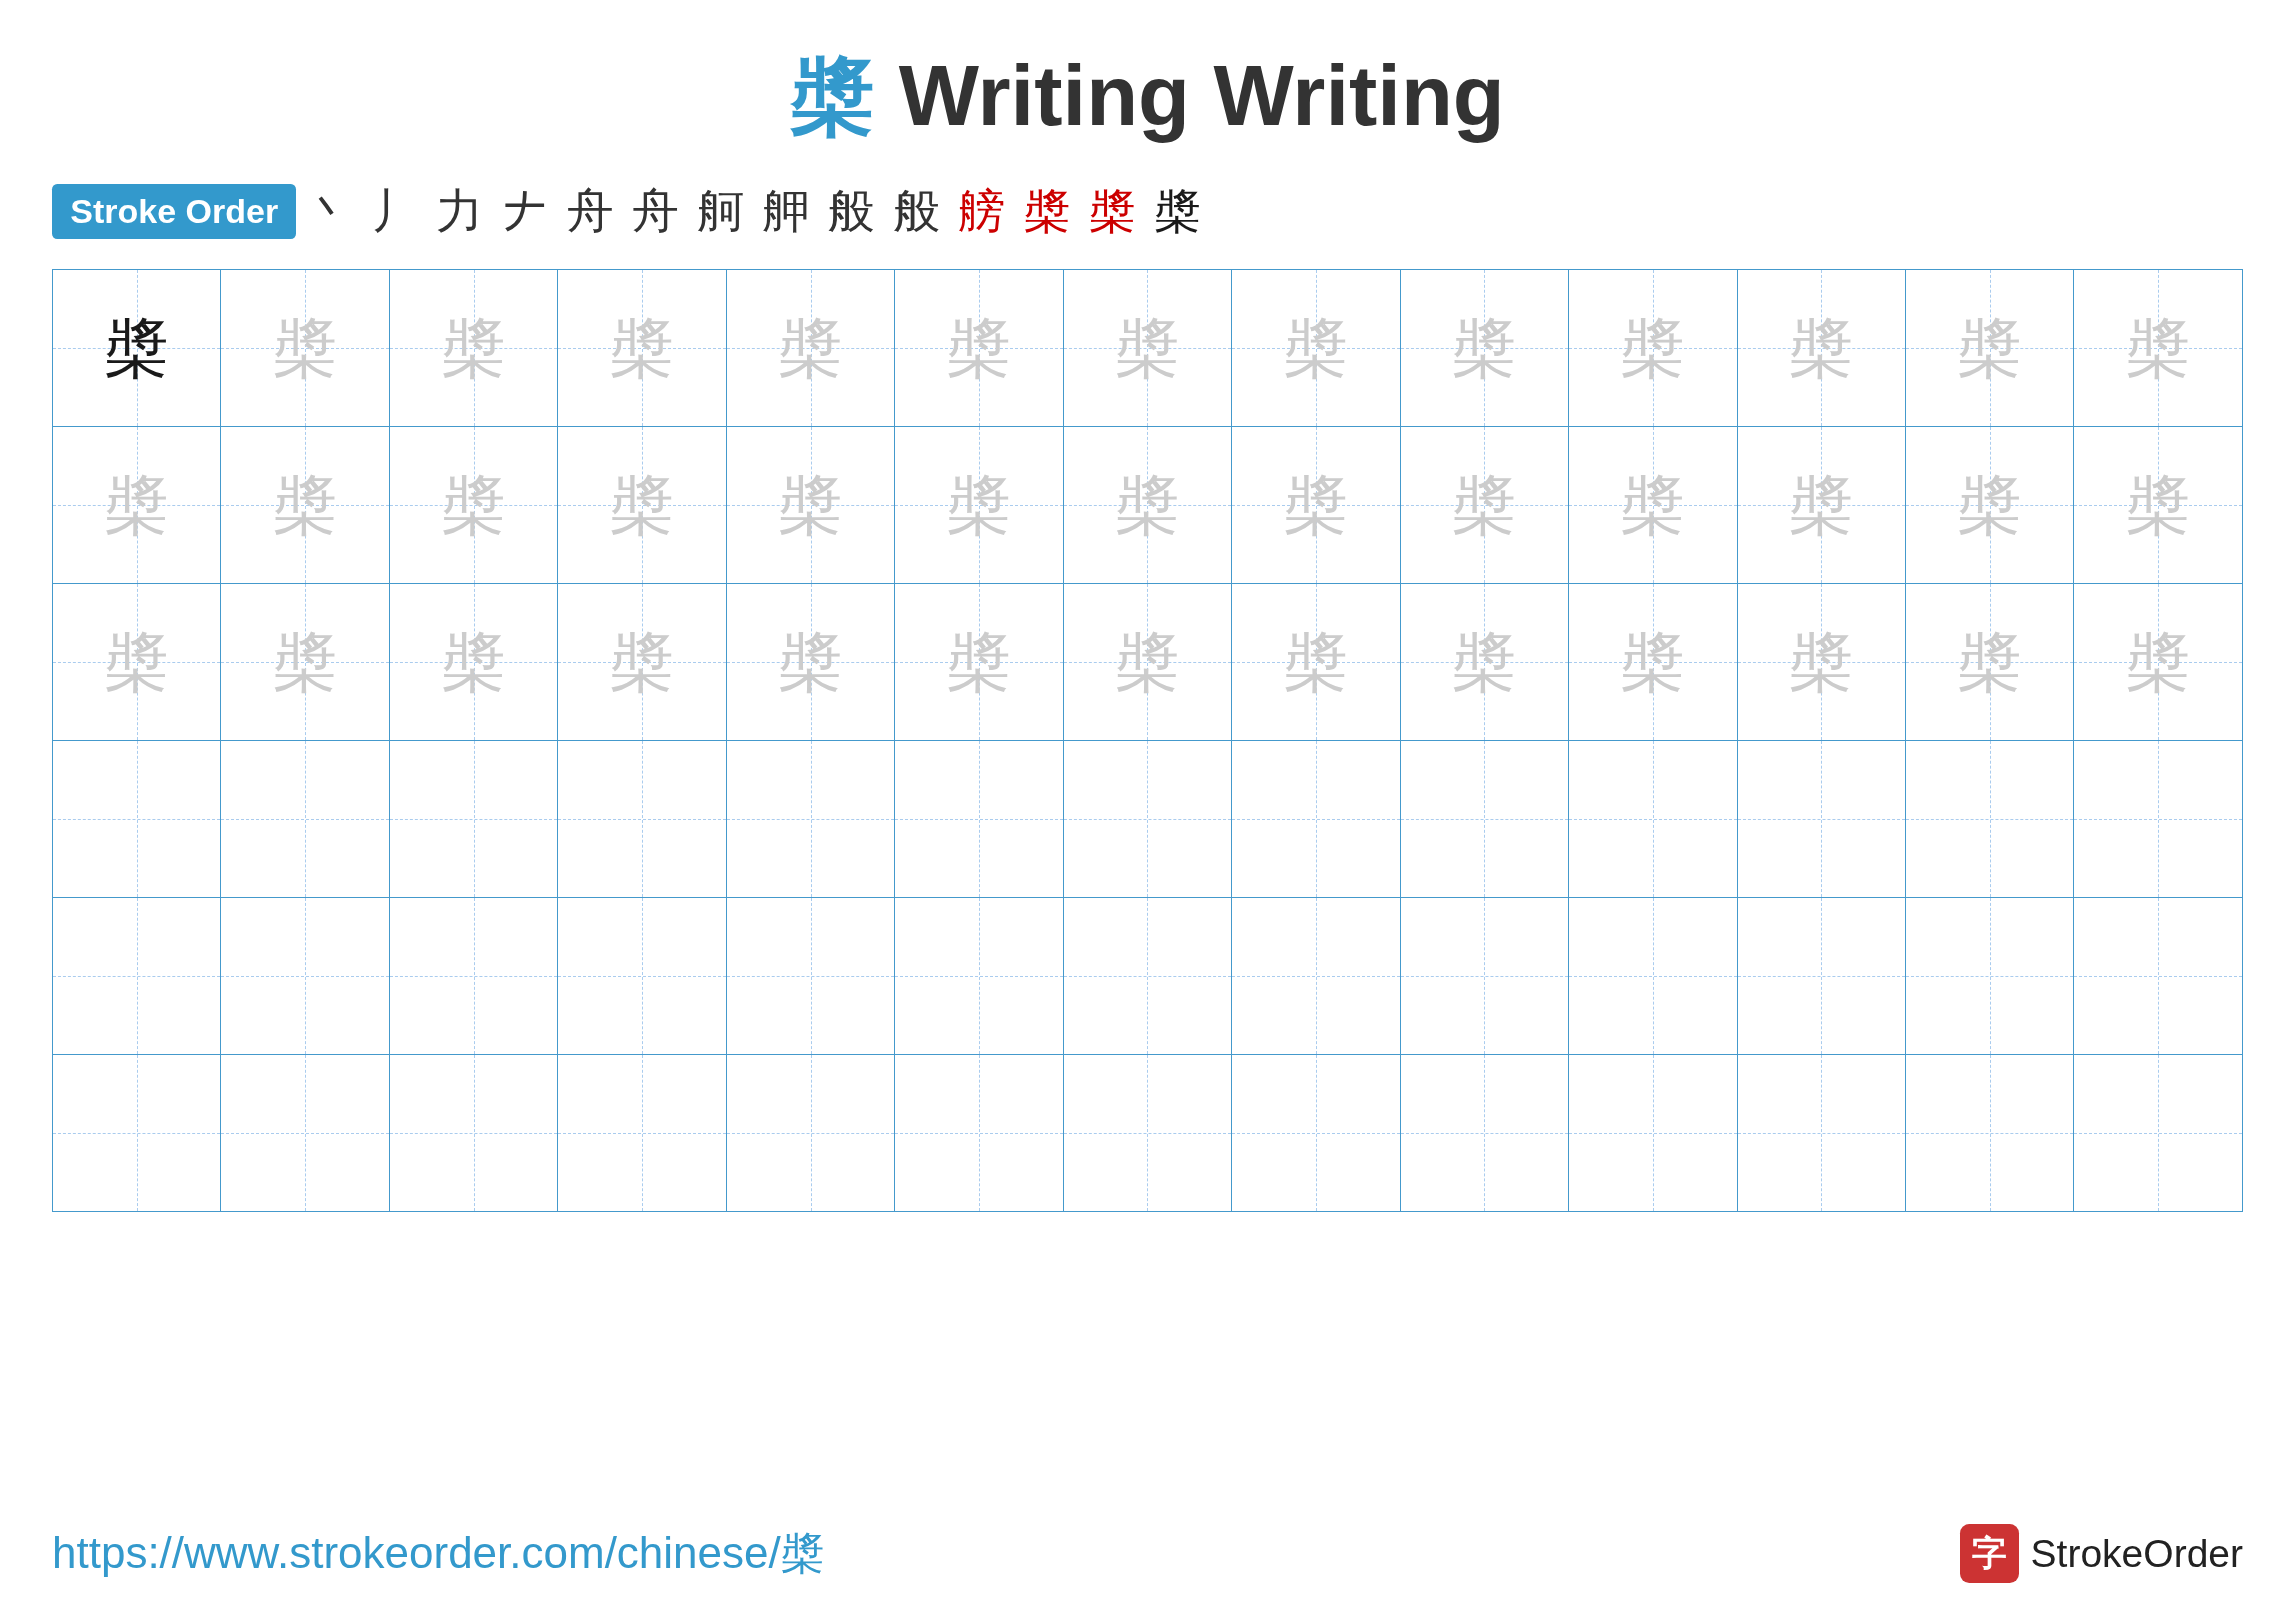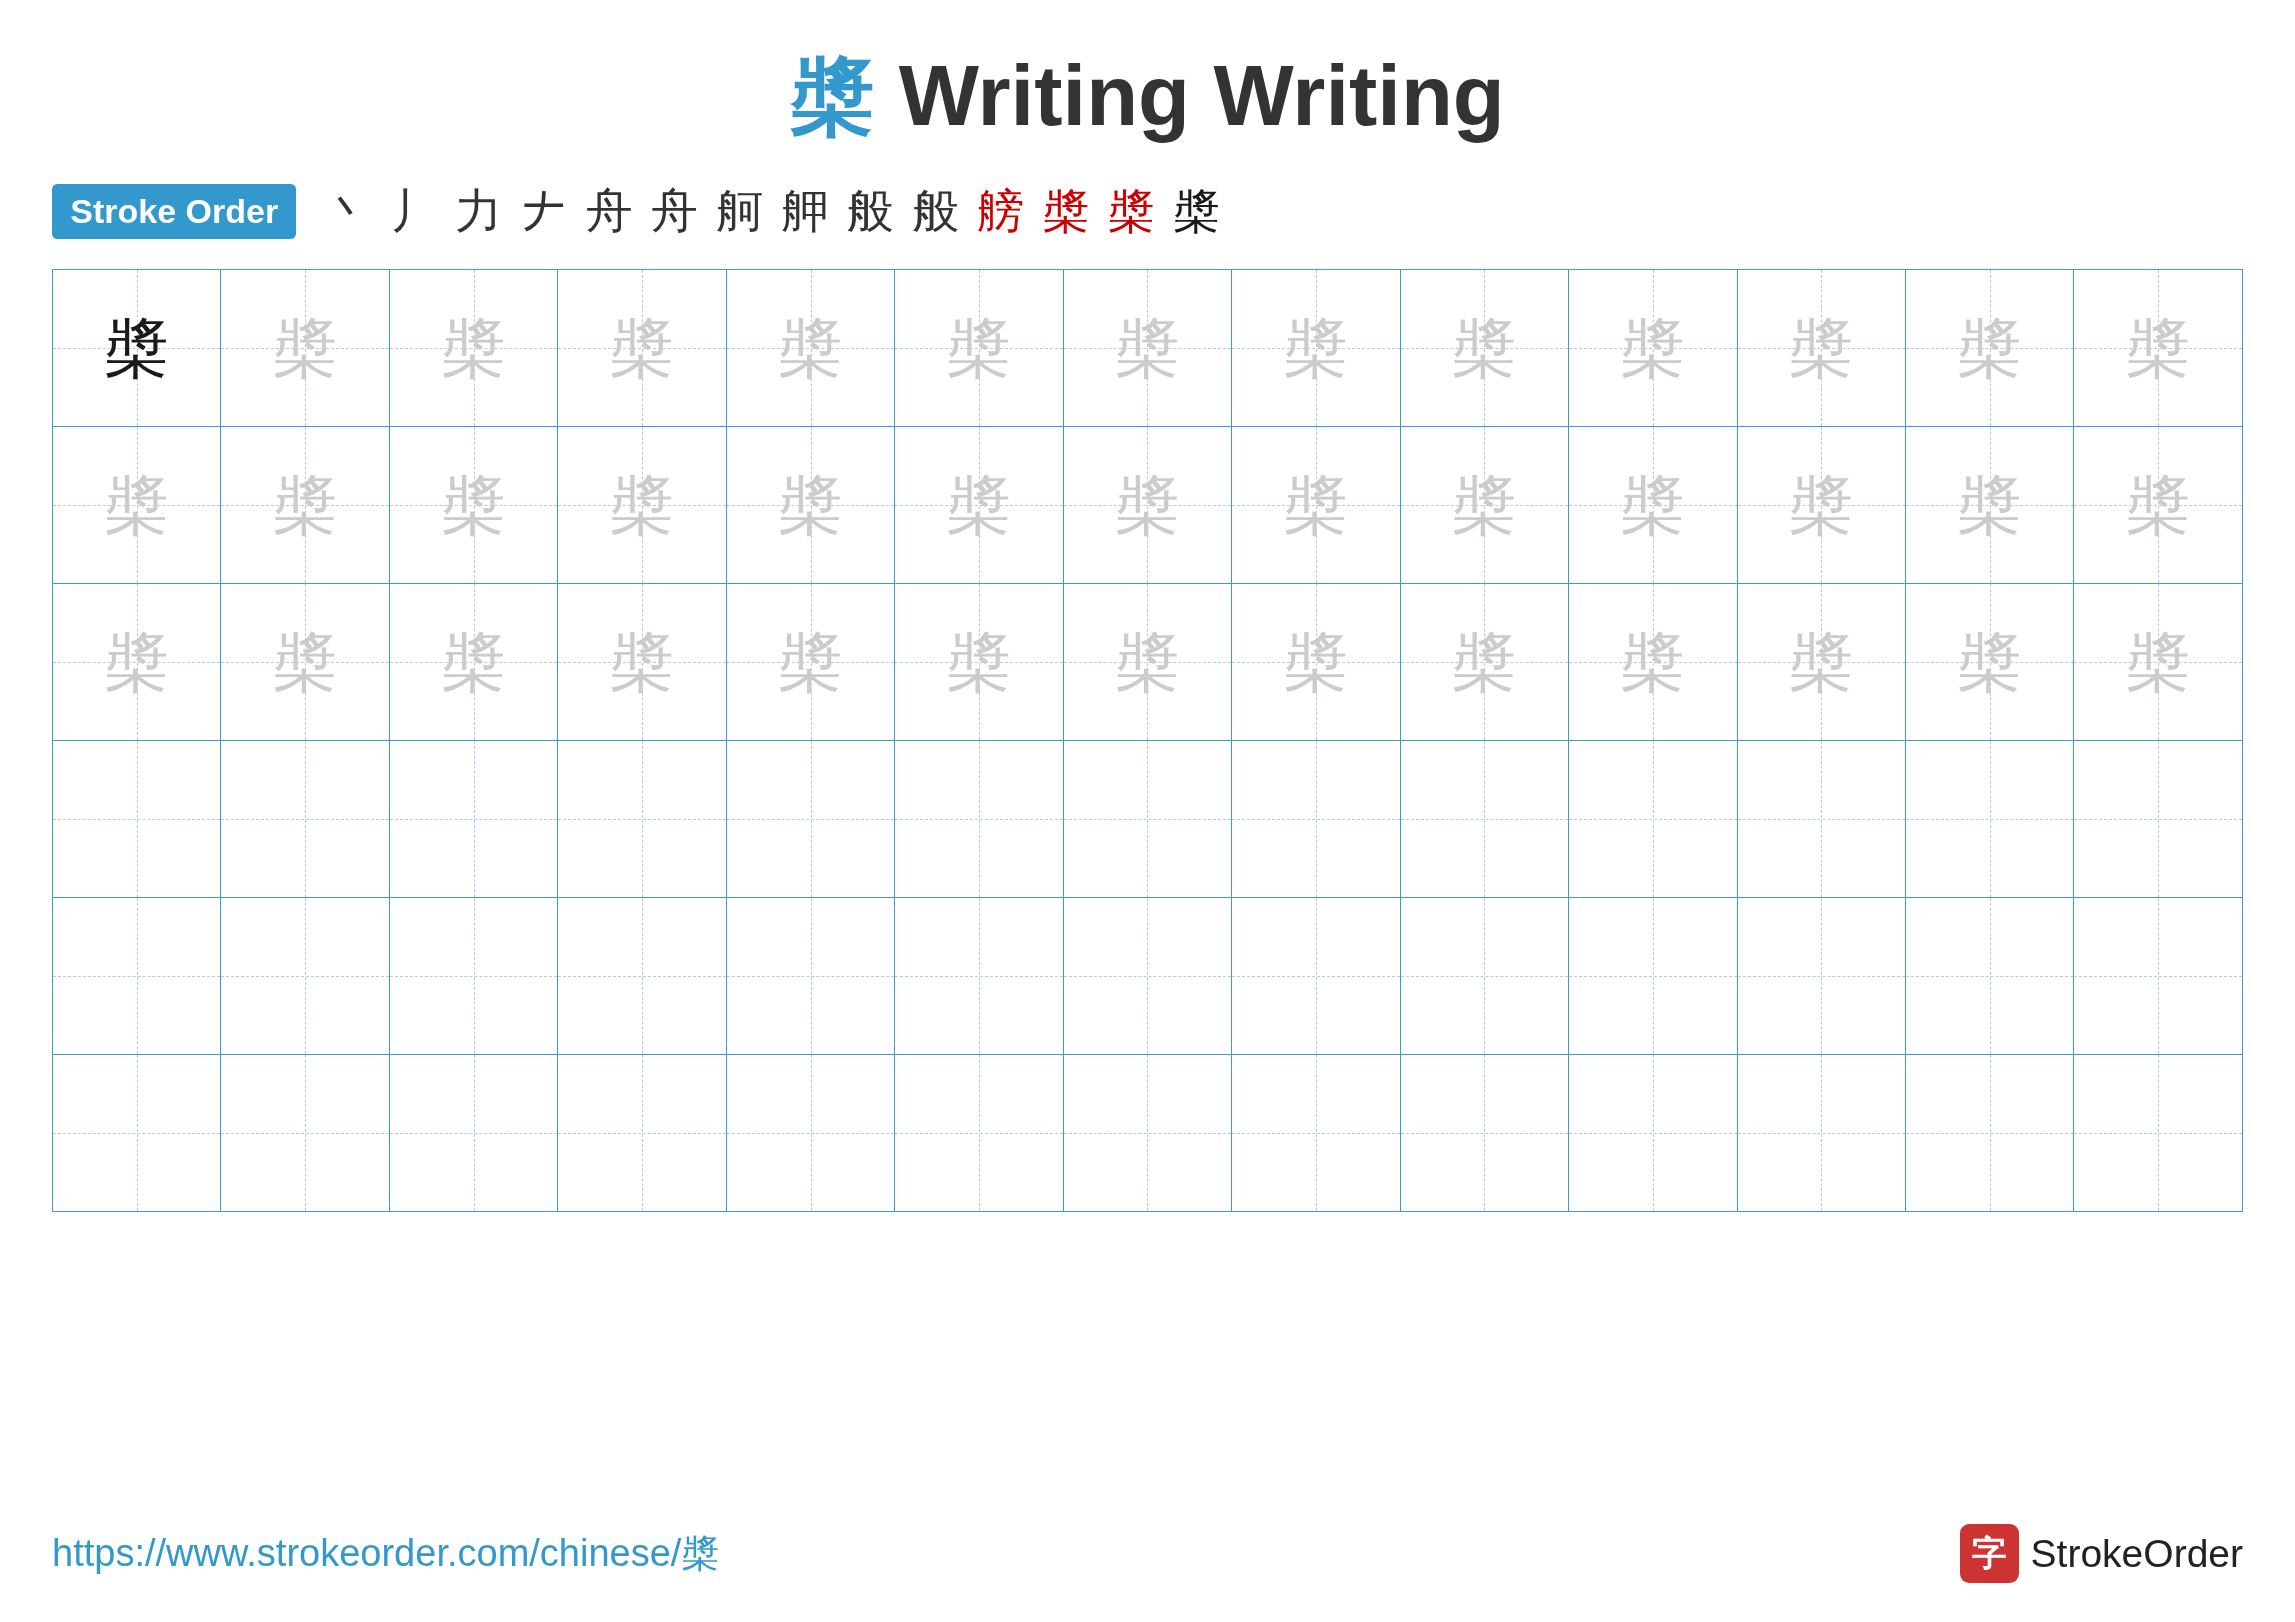--- a/index.html
+++ b/index.html
@@ -28,21 +28,21 @@
       font-size: 85px;
       font-weight: bold;
     }
 
     
     .stroke-order-row {
       display: flex;
       align-items: center;
       padding: 0 52px;
       margin-bottom: 26px;
-      gap: 28px;
+      gap: 9px;
     }
     .stroke-order-badge {
       background: #3399cc;
       color: white;
       font-size: 34px;
       font-weight: bold;
       padding: 7.9px 18.3px;
       border-radius: 5.2px;
       white-space: nowrap;
       flex-shrink: 0;
@@ -133,21 +133,21 @@
       position: absolute;
       bottom: 39px;
       left: 52px;
       right: 52px;
       display: flex;
       align-items: center;
       justify-content: space-between;
     }
     .footer-url {
       color: #3399cc;
-      font-size: 38px;
+      font-size: 44px;
     }
     .footer-logo {
       display: flex;
       align-items: center;
       gap: 11.8px;
     }
     .logo-icon {
       width: 59px;
       height: 59px;
       background: #cc3333;

